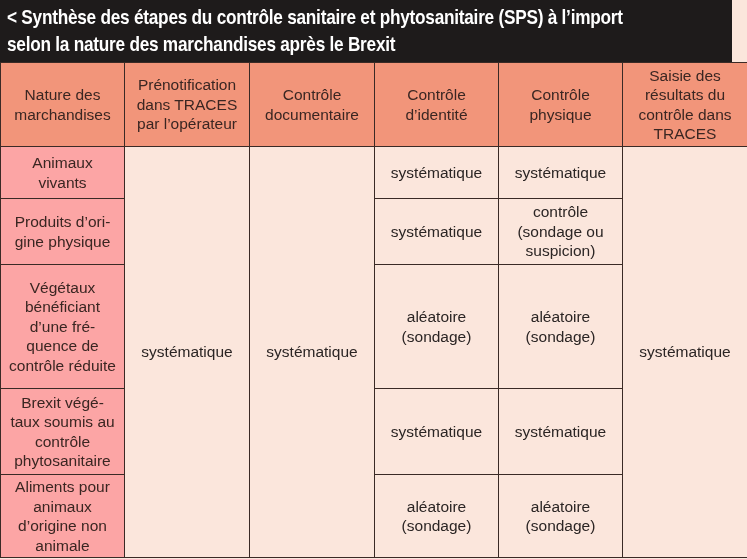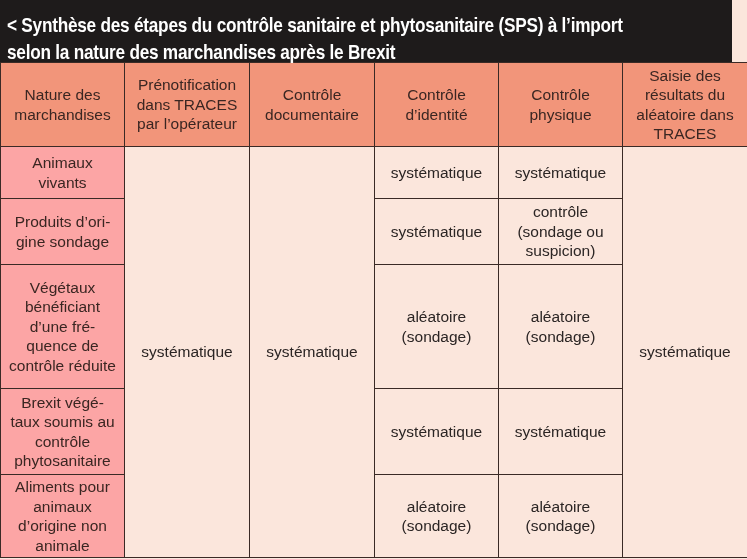--- a/index.html
+++ b/index.html
@@ -4,21 +4,21 @@
 <style>
   html, body { margin: 0; padding: 0; }
   body {
     width: 747px; height: 559px; position: relative; overflow: hidden;
     background: #fbe6dc;
     font-family: "Liberation Sans", sans-serif;
   }
   .title-bar {
     position: absolute; left: 0; top: 0; width: 732px; height: 62px;
     background: #1e1b1b; color: #ffffff;
-    box-sizing: border-box; padding: 11px 0 0 7px;
+    box-sizing: border-box; padding: 3px 0 0 7px;
     font-family: "Liberation Sans", sans-serif; font-weight: bold;
     font-size: 21px; line-height: 27px; letter-spacing: -0.3px;
     transform-origin: left top;
     z-index: 2;
   }
   .title-bar span { display: block; transform: scaleX(0.82); transform-origin: left top; white-space: nowrap; }
   table.sps {
     position: absolute; left: 0; top: 62px;
     width: 747px; border-collapse: collapse; table-layout: fixed;
     font-size: 15.5px; line-height: 19.5px; color: #2b2524;
@@ -56,32 +56,32 @@
       <col style="width:124px">
       <col style="width:125px">
   </colgroup>
   <tbody>
       <tr class="hr">
     <th>Nature des marchandises</th>
     <th>Prénotification dans TRACES par l’opérateur</th>
     <th>Contrôle documentaire</th>
     <th>Contrôle d’identité</th>
     <th>Contrôle physique</th>
-    <th>Saisie des résultats du aléatoire dans TRACES</th>
+    <th>Saisie des résultats du contrôle dans TRACES</th>
   </tr>
   <tr class="r1">
     <td class="rowhead">Animaux vivants</td>
     <td class="val" rowspan="5">systématique</td>
     <td class="val" rowspan="5">systématique</td>
     <td class="val">systématique</td>
     <td class="val">systématique</td>
     <td class="val" rowspan="5">systématique</td>
   </tr>
   <tr class="r2">
-    <td class="rowhead">Produits d’ori-gine sondage</td>
+    <td class="rowhead">Produits d’ori-gine physique</td>
     <td class="val">systématique</td>
     <td class="val">contrôle (sondage ou suspicion)</td>
   </tr>
   <tr class="r3">
     <td class="rowhead">Végétaux bénéficiant d’une fré-quence de contrôle réduite</td>
     <td class="val">aléatoire (sondage)</td>
     <td class="val">aléatoire (sondage)</td>
   </tr>
   <tr class="r4">
     <td class="rowhead">Brexit végé-taux soumis au contrôle phytosanitaire</td>

